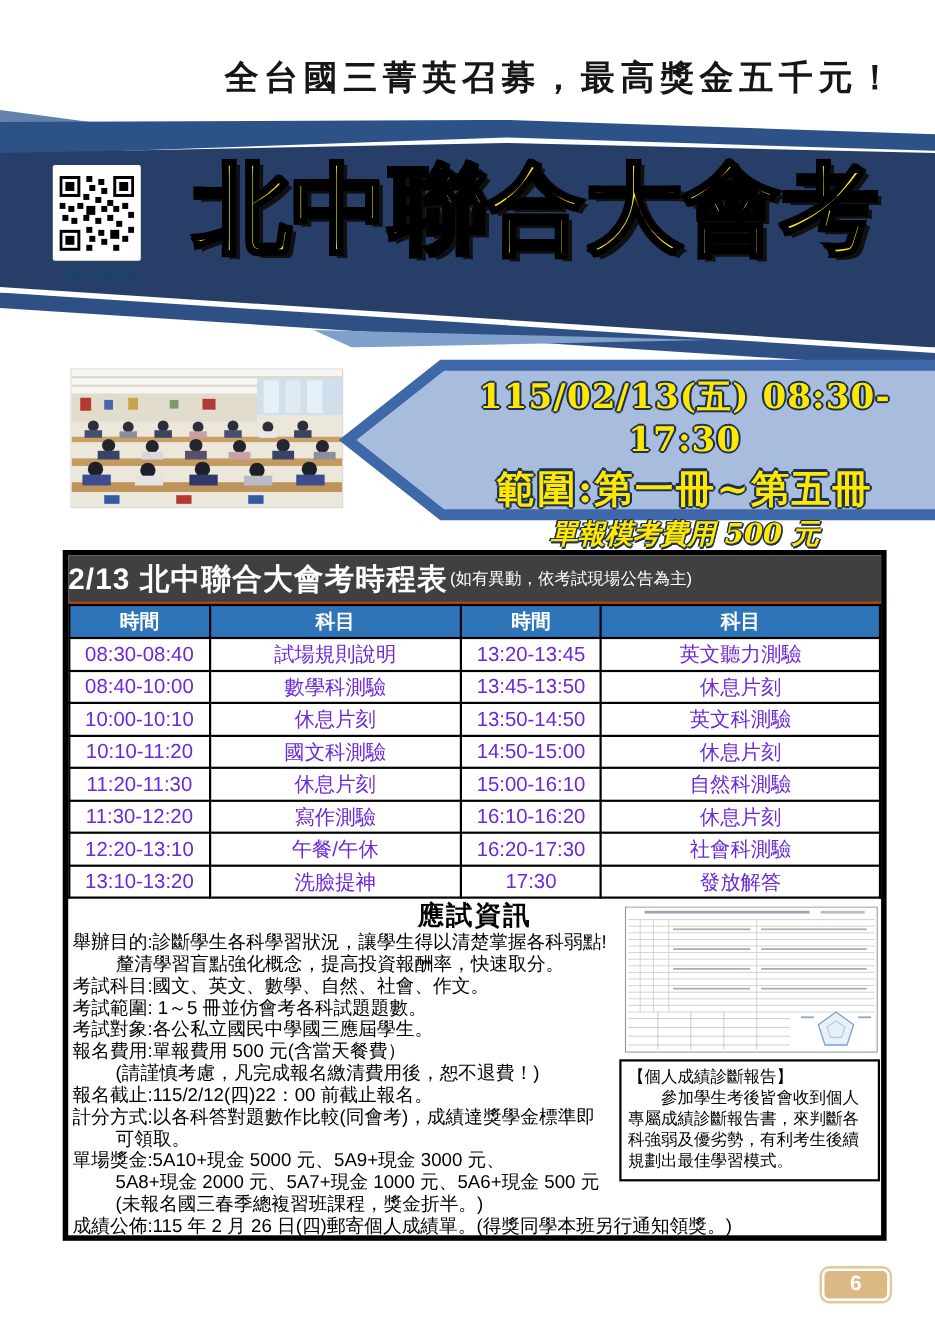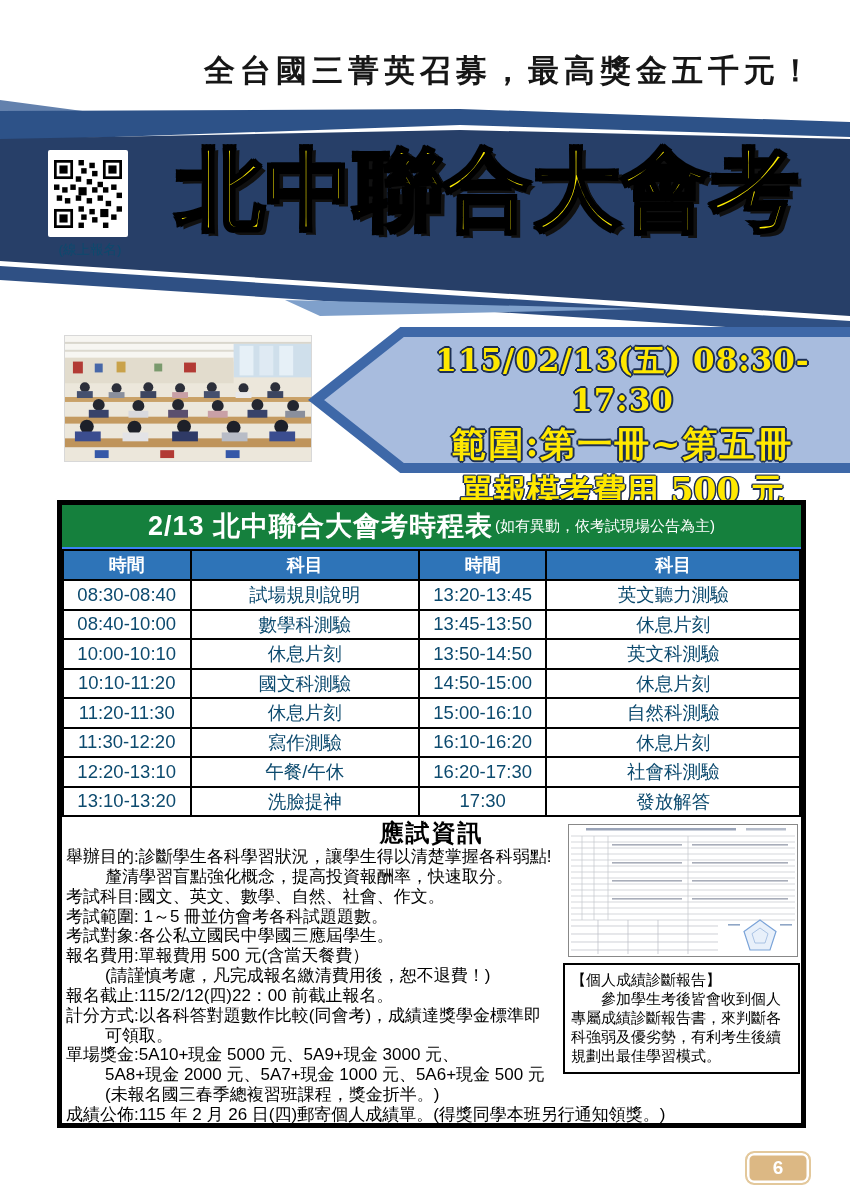--- a/index.html
+++ b/index.html
@@ -38,35 +38,35 @@
   .photo { left:64px; top:335px; width:248px; height:127px; border:1px solid #d8d8d8; }
 
   
   .arrow-wrap { left:308px; top:326px; width:542px; height:148px; }
   .arrow-text { left:395px; top:330px; width:455px; text-align:center;
     font-family:"DejaVu Serif", serif; color:#ffe800; }
   .arrow-l1 { font-size:31px; font-weight:bold; letter-spacing:1px; margin-top:10px;
     text-shadow:2px 0 #1c2f55,-2px 0 #1c2f55,0 2px #1c2f55,0 -2px #1c2f55,1px 1px #1c2f55,-1px -1px #1c2f55,1px -1px #1c2f55,-1px 1px #1c2f55; }
   .arrow-l2 { font-size:35px; font-weight:900; letter-spacing:2px; margin-top:3px;
     text-shadow:2px 0 #1c2f55,-2px 0 #1c2f55,0 2px #1c2f55,0 -2px #1c2f55,1px 1px #1c2f55,-1px -1px #1c2f55,1px -1px #1c2f55,-1px 1px #1c2f55; }
-  .arrow-l3 { font-size:33px; font-weight:bold; margin-top:1px;
-    text-shadow:1.5px 0 #1c2f55,-1.5px 0 #1c2f55,0 1.5px #1c2f55,0 -1.5px #1c2f55,1px 1px #1c2f55,-1px -1px #1c2f55; }
+  .arrow-l3 { font-size:25px; font-weight:bold; margin-top:1px;
+    text-shadow:1.5px 0 #1c2f55,-1.5px 0 #1c2f55,0 1.5px #1c2f55,0 -1.5px #1c2f55,1px 1px #1c2f55,-1px -1px #1c2f55;font-style:italic; }
 
   
   .main-box { left:57px; top:500px; width:749px; height:628px;
     border:5px solid #000; background:#fff; }
-  .sched-title { height:44px; background:#15803d; color:#fff; display:flex;
-    align-items:center; justify-content:center; border-bottom:2px solid #3b82f6; }
+  .sched-title { height:44px; background:#404040; color:#fff; display:flex;
+    align-items:center; border-bottom:2px solid #c2410c; }
   .sched-title .big { font-size:27px; font-weight:bold; letter-spacing:1px; }
   .sched-title .note { font-size:15px; margin-left:2px; }
 
   table.sched { width:100%; border-collapse:collapse; table-layout:fixed; }
   table.sched th { background:#2e74b8; color:#fff; font-size:18px; font-weight:bold;
     height:30px; border:2px solid #000; }
-  table.sched td { font-size:18.5px; color:#0c4a6e; text-align:center; height:29.5px;
+  table.sched td { font-size:18.5px; color:#6d28d9; text-align:center; height:29.5px;
     border:2px solid #000; }
   col.c-time { width:17.3%; } col.c-subj { width:31%; }
   col.c-time2 { width:17.3%; } col.c-subj2 { width:34.4%; }
 
   .info-section { position:relative; height:312px; }
   .info-title { text-align:center; font-size:24px; font-weight:bold;
     letter-spacing:2px; height:30px; line-height:32px; color:#000; }
   .info-line { font-size:17px; line-height:19.85px; padding-left:4px;
     color:#000; white-space:nowrap; }
   .info-line.indent { padding-left:43px; }

